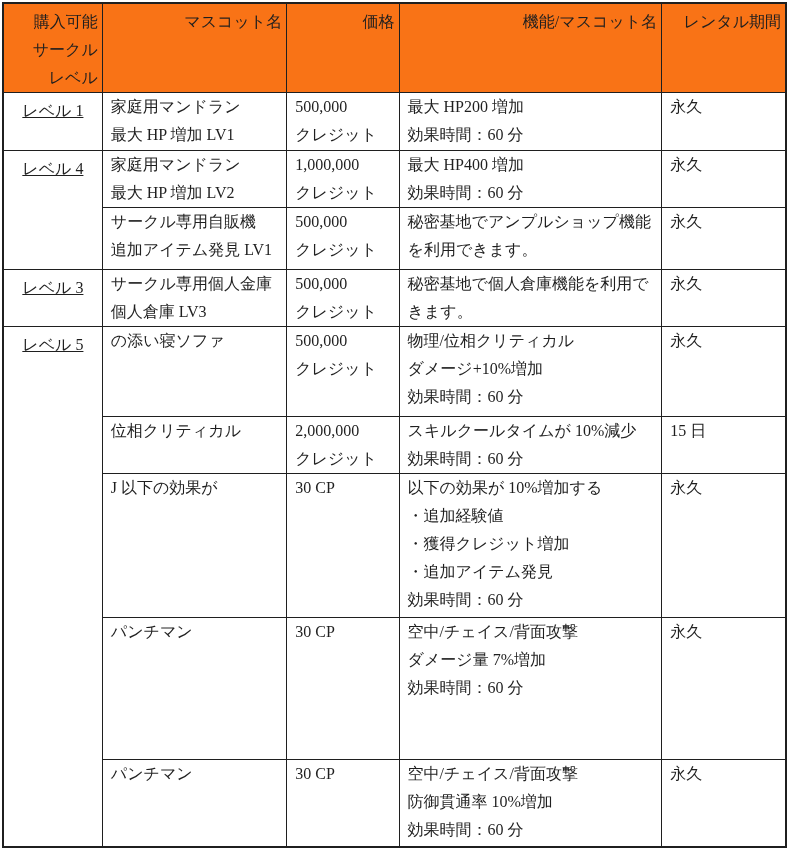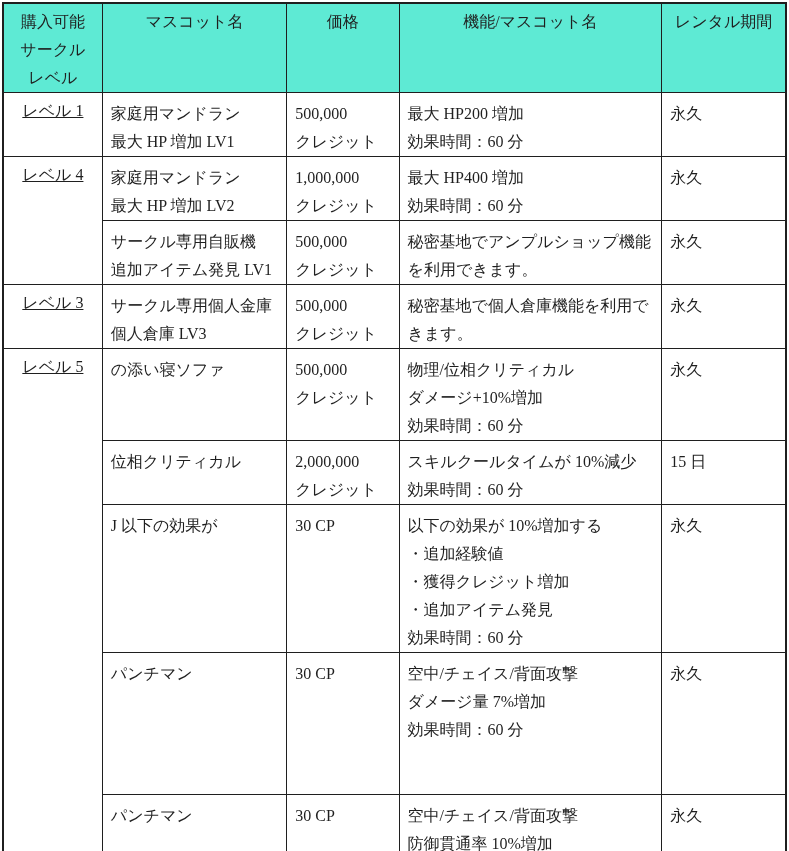--- a/index.html
+++ b/index.html
@@ -28,28 +28,28 @@
   }
   table.mascot th,
   table.mascot td {
     border: 1px solid #1f1f1f;
     vertical-align: top;
     box-sizing: border-box;
     white-space: pre-line;
     overflow: hidden;
   }
   table.mascot th {
-    background: #5eead4;
+    background: #f97316;
     font-weight: normal;
-    text-align: center;
+    text-align: right;
     padding: 4px 4px 0 4px;
   }
   table.mascot td {
     text-align: left;
-    padding: 7px 8px 0 8px;
+    padding: 0 8px 0 8px;
   }
   table.mascot td.level {
     text-align: center;
     padding: 4px 2px 0 2px;
     text-decoration: underline;
   }
 </style>
 </head>
 <body>
 

